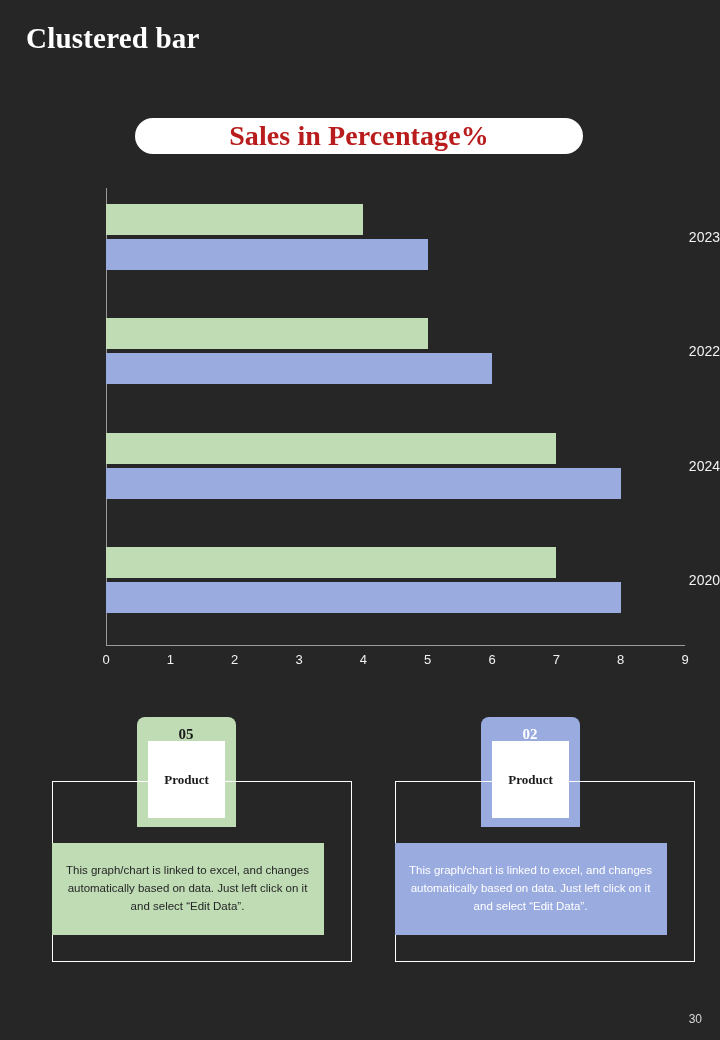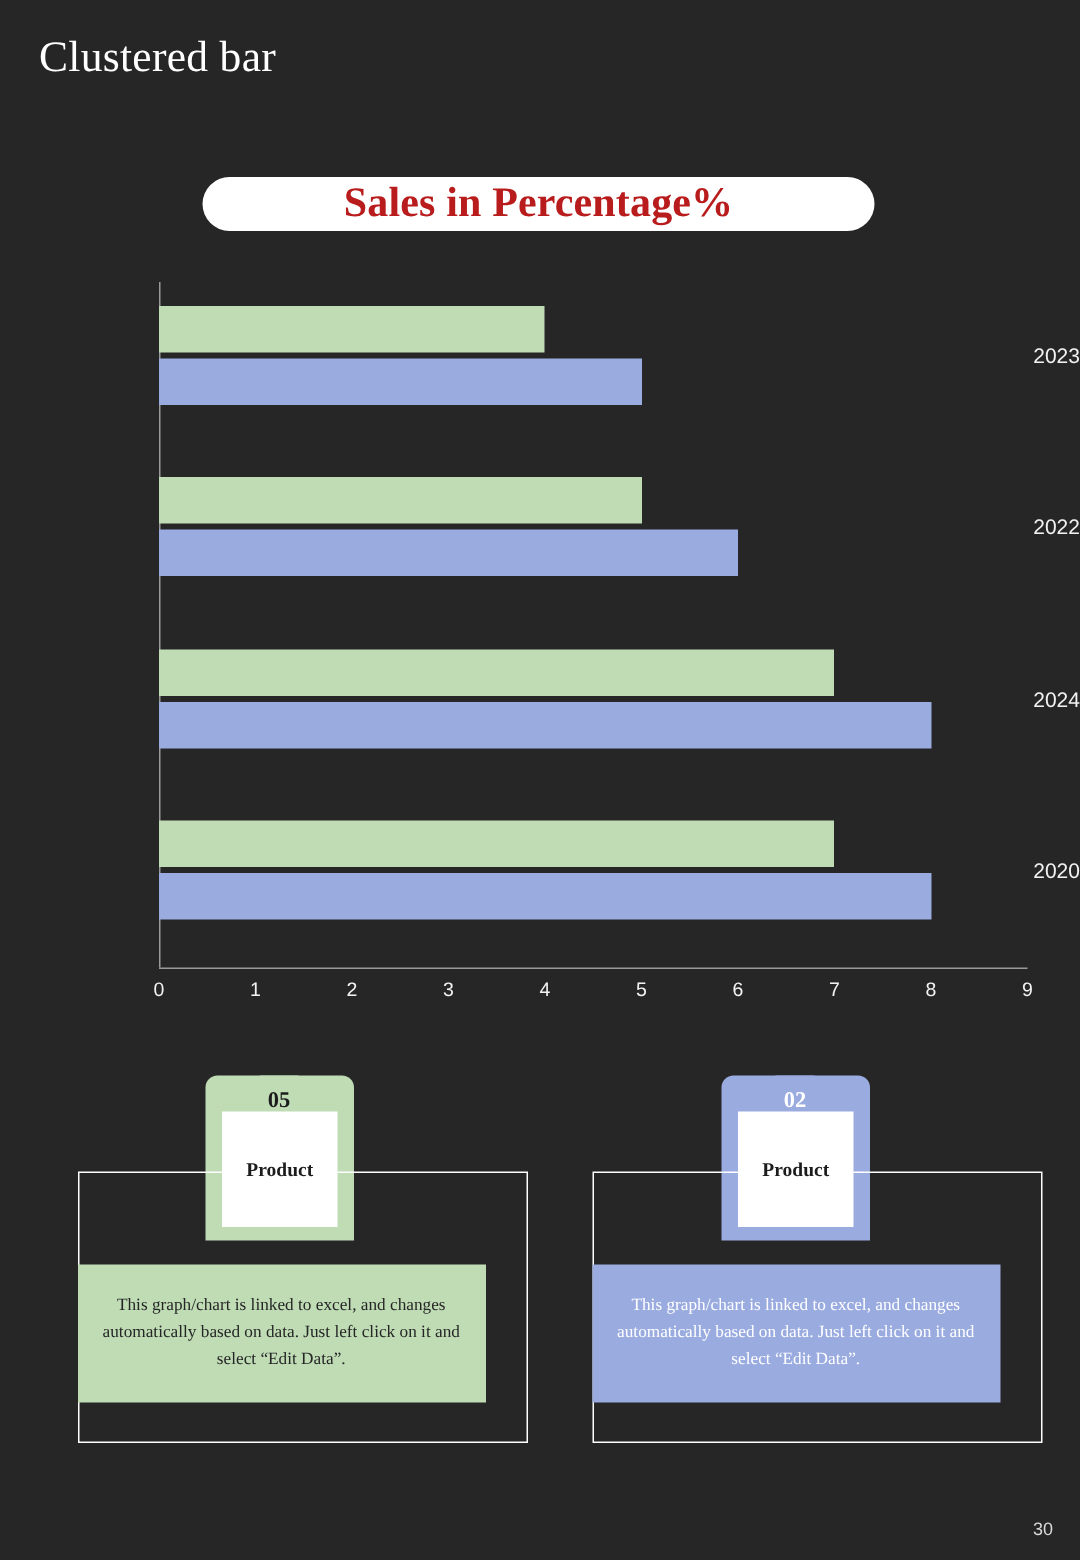--- a/index.html
+++ b/index.html
@@ -9,21 +9,21 @@
     font-family:"Liberation Sans", sans-serif;
     position:relative;
     overflow:hidden;
   }
 
   
   .slide-title {
     position:absolute;
     left:26px; top:22px;
     font-family:"Liberation Serif", serif;
-    font-weight:normal;
+    font-weight:bold;
     font-size:29px;
     color:#ffffff;
     letter-spacing:0.2px;
   }
 
   
   .title-pill {
     position:absolute;
     left:135px; top:118px;
     width:448px; height:36px;
@@ -82,21 +82,20 @@
     color:#f2f2f2;
   }
 
   
   .card {
     position:absolute;
     top:781px;
     width:300px;
     height:181px;
     border:1.5px solid #ffffff;
-    font-family:Liberation Serif, serif;
   }
   .card.one { left:52px; }
   .card.two { left:395px; }
 
   .card-textblock {
     position:absolute;
     left:-1.5px;
     top:61px;
     width:272px;
     height:92px;

